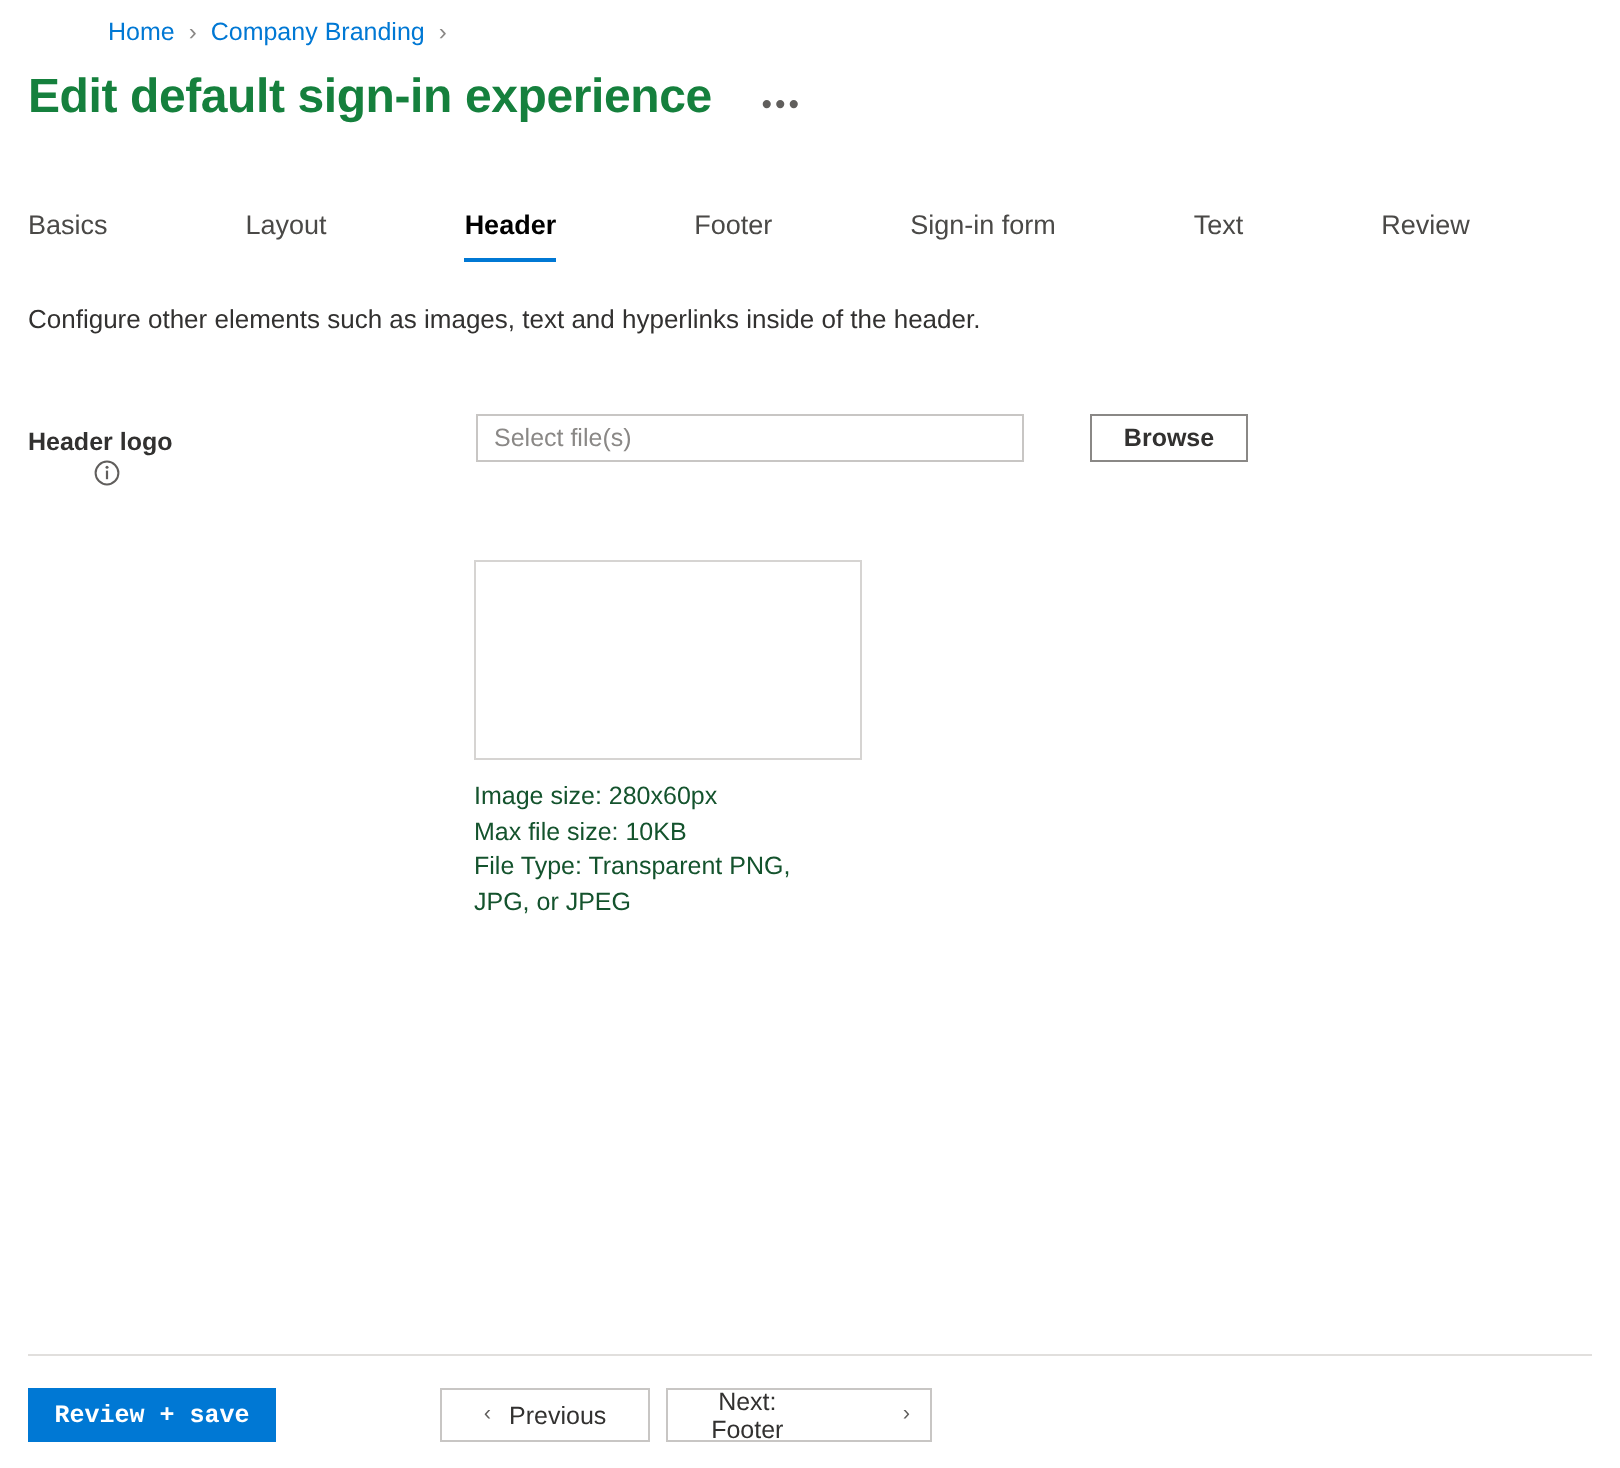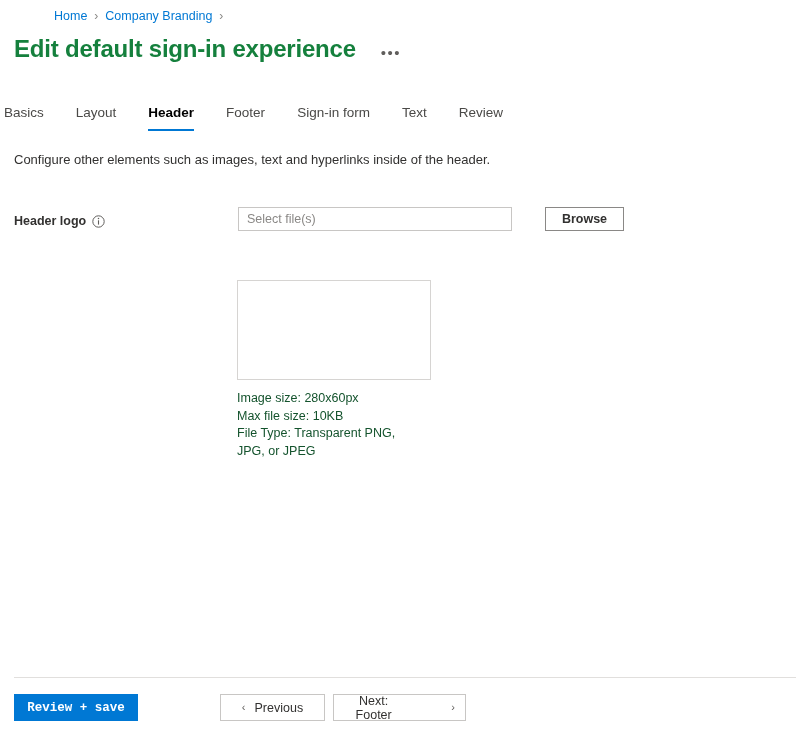--- a/index.html
+++ b/index.html
@@ -67,24 +67,25 @@
     cursor: pointer;
     color: #605e5c;
     font-size: 15px;
     letter-spacing: 1.5px;
     line-height: 8px;
   }
 
   
   .tabs {
     position: absolute;
-    left: 4px;
+    left: 14px;
     top: 104px;
     display: flex;
     align-items: flex-start;
+    gap: 37px;
   }
   .tab {
     position: relative;
     font-size: 13.5px;
     line-height: 18px;
     color: #4a4947;
     padding: 0 0 9px 0;
     margin-right: 32px;
     cursor: pointer;
     white-space: nowrap;
@@ -118,20 +119,21 @@
   .field-label {
     position: absolute;
     left: 14px;
     top: 212px;
     font-size: 12.5px;
     line-height: 18px;
     font-weight: 600;
     color: #323130;
     display: flex;
     align-items: center;
+    flex-direction: column;
   }
   .info-icon {
     margin-left: 6px;
     width: 13px;
     height: 13px;
     display: inline-flex;
     align-items: center;
     justify-content: center;
     cursor: pointer;
   }

